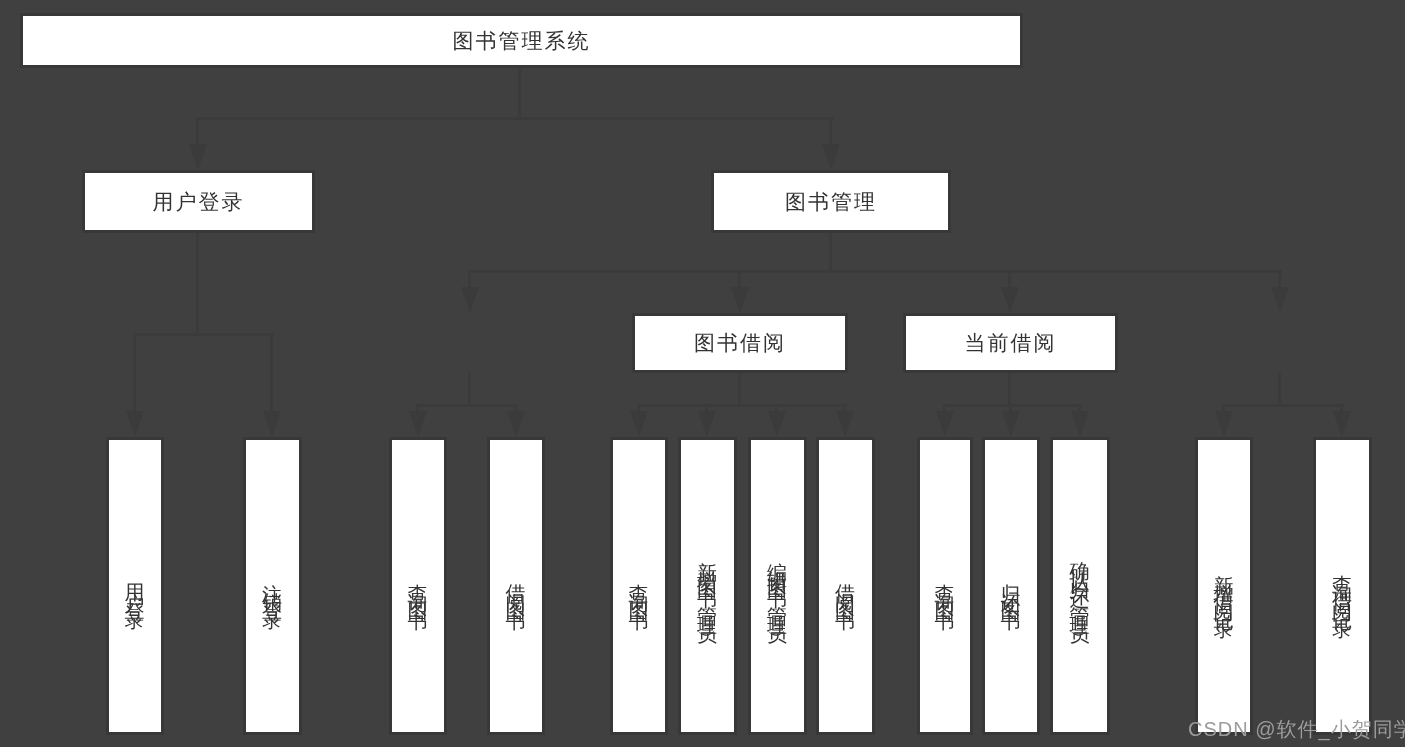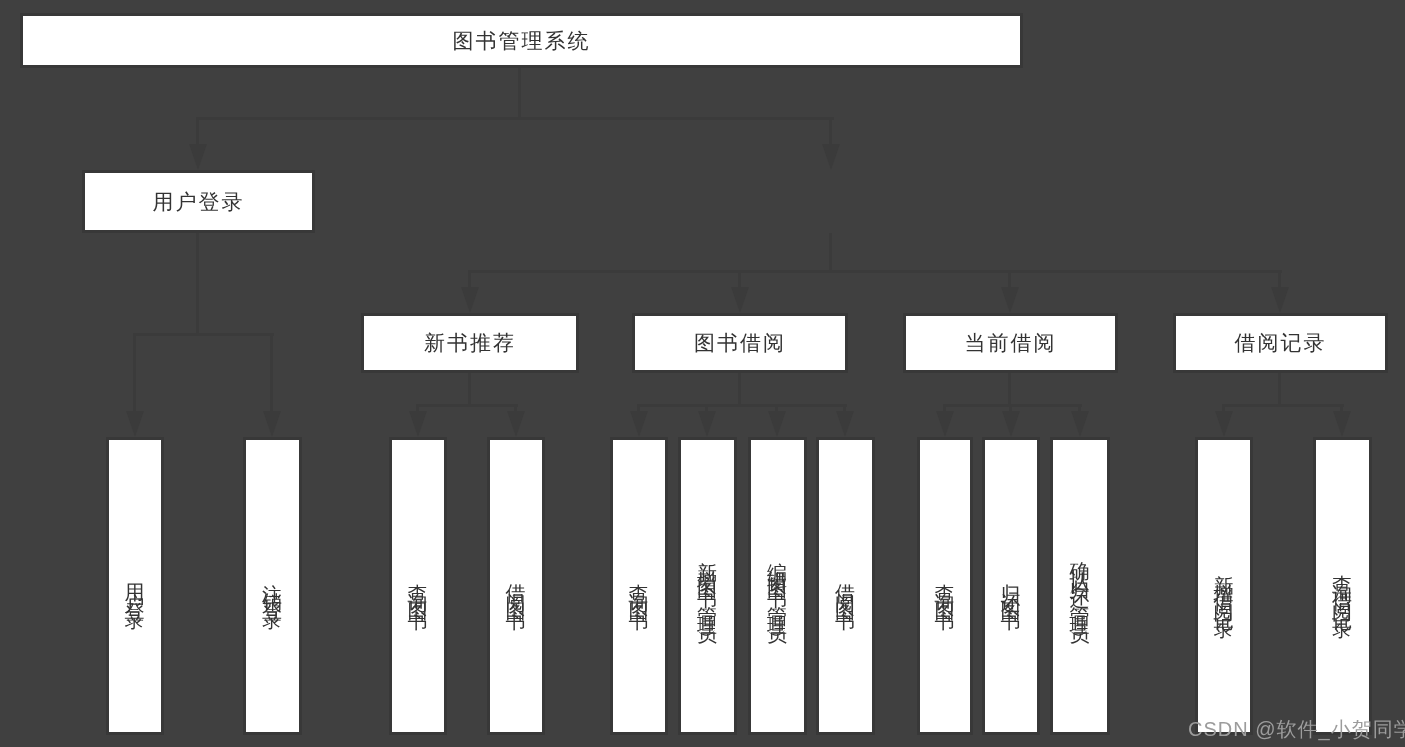--- a/index.html
+++ b/index.html
@@ -40,43 +40,42 @@
   <div class="node" style="left:20px;top:13px;width:1003px;height:55px">图书管理系统</div>
 
   <div class="v" style="left:518px;top:68px;height:51px"></div>
   <div class="h" style="left:197px;top:117px;width:637px"></div>
   <div class="v" style="left:196px;top:117px;height:30px"></div>
   <div class="arrow" style="left:189px;top:144px"></div>
   <div class="v" style="left:829px;top:117px;height:30px"></div>
   <div class="arrow" style="left:822px;top:144px"></div>
 
   <div class="node" style="left:82px;top:170px;width:233px;height:63px">用户登录</div>
+  <div class="node" style="left:711px;top:170px;width:240px;height:63px">图书管理</div>
 
   <div class="v" style="left:196px;top:233px;height:103px"></div>
   <div class="h" style="left:133px;top:333px;width:141px"></div>
   <div class="v" style="left:133px;top:333px;height:80px"></div>
   <div class="arrow" style="left:126px;top:411px"></div>
   <div class="v" style="left:270px;top:333px;height:80px"></div>
   <div class="arrow" style="left:263px;top:411px"></div>
 
   <div class="v" style="left:829px;top:233px;height:40px"></div>
   <div class="h" style="left:468px;top:270px;width:814px"></div>
   <div class="v" style="left:468px;top:270px;height:20px"></div>
   <div class="arrow" style="left:461px;top:287px"></div>
   <div class="v" style="left:738px;top:270px;height:20px"></div>
   <div class="arrow" style="left:731px;top:287px"></div>
   <div class="v" style="left:1008px;top:270px;height:20px"></div>
   <div class="arrow" style="left:1001px;top:287px"></div>
   <div class="v" style="left:1278px;top:270px;height:20px"></div>
   <div class="arrow" style="left:1271px;top:287px"></div>
 
-  <div class="node" style="left:361px;top:313px;width:218px;height:60px">新书推荐</div>
   <div class="node" style="left:903px;top:313px;width:215px;height:60px">当前借阅</div>
   <div class="node" style="left:632px;top:313px;width:216px;height:60px">图书借阅</div>
-  <div class="node" style="left:1173px;top:313px;width:215px;height:60px">借阅记录</div>
 
   <div class="v" style="left:468px;top:373px;height:34px"></div>
   <div class="h" style="left:416px;top:404px;width:102px"></div>
   <div class="v" style="left:416px;top:404px;height:12px"></div>
   <div class="arrow" style="left:409px;top:411px"></div>
   <div class="v" style="left:514px;top:404px;height:12px"></div>
   <div class="arrow" style="left:507px;top:411px"></div>
 
   <div class="v" style="left:738px;top:373px;height:34px"></div>
   <div class="h" style="left:637px;top:404px;width:210px"></div>

